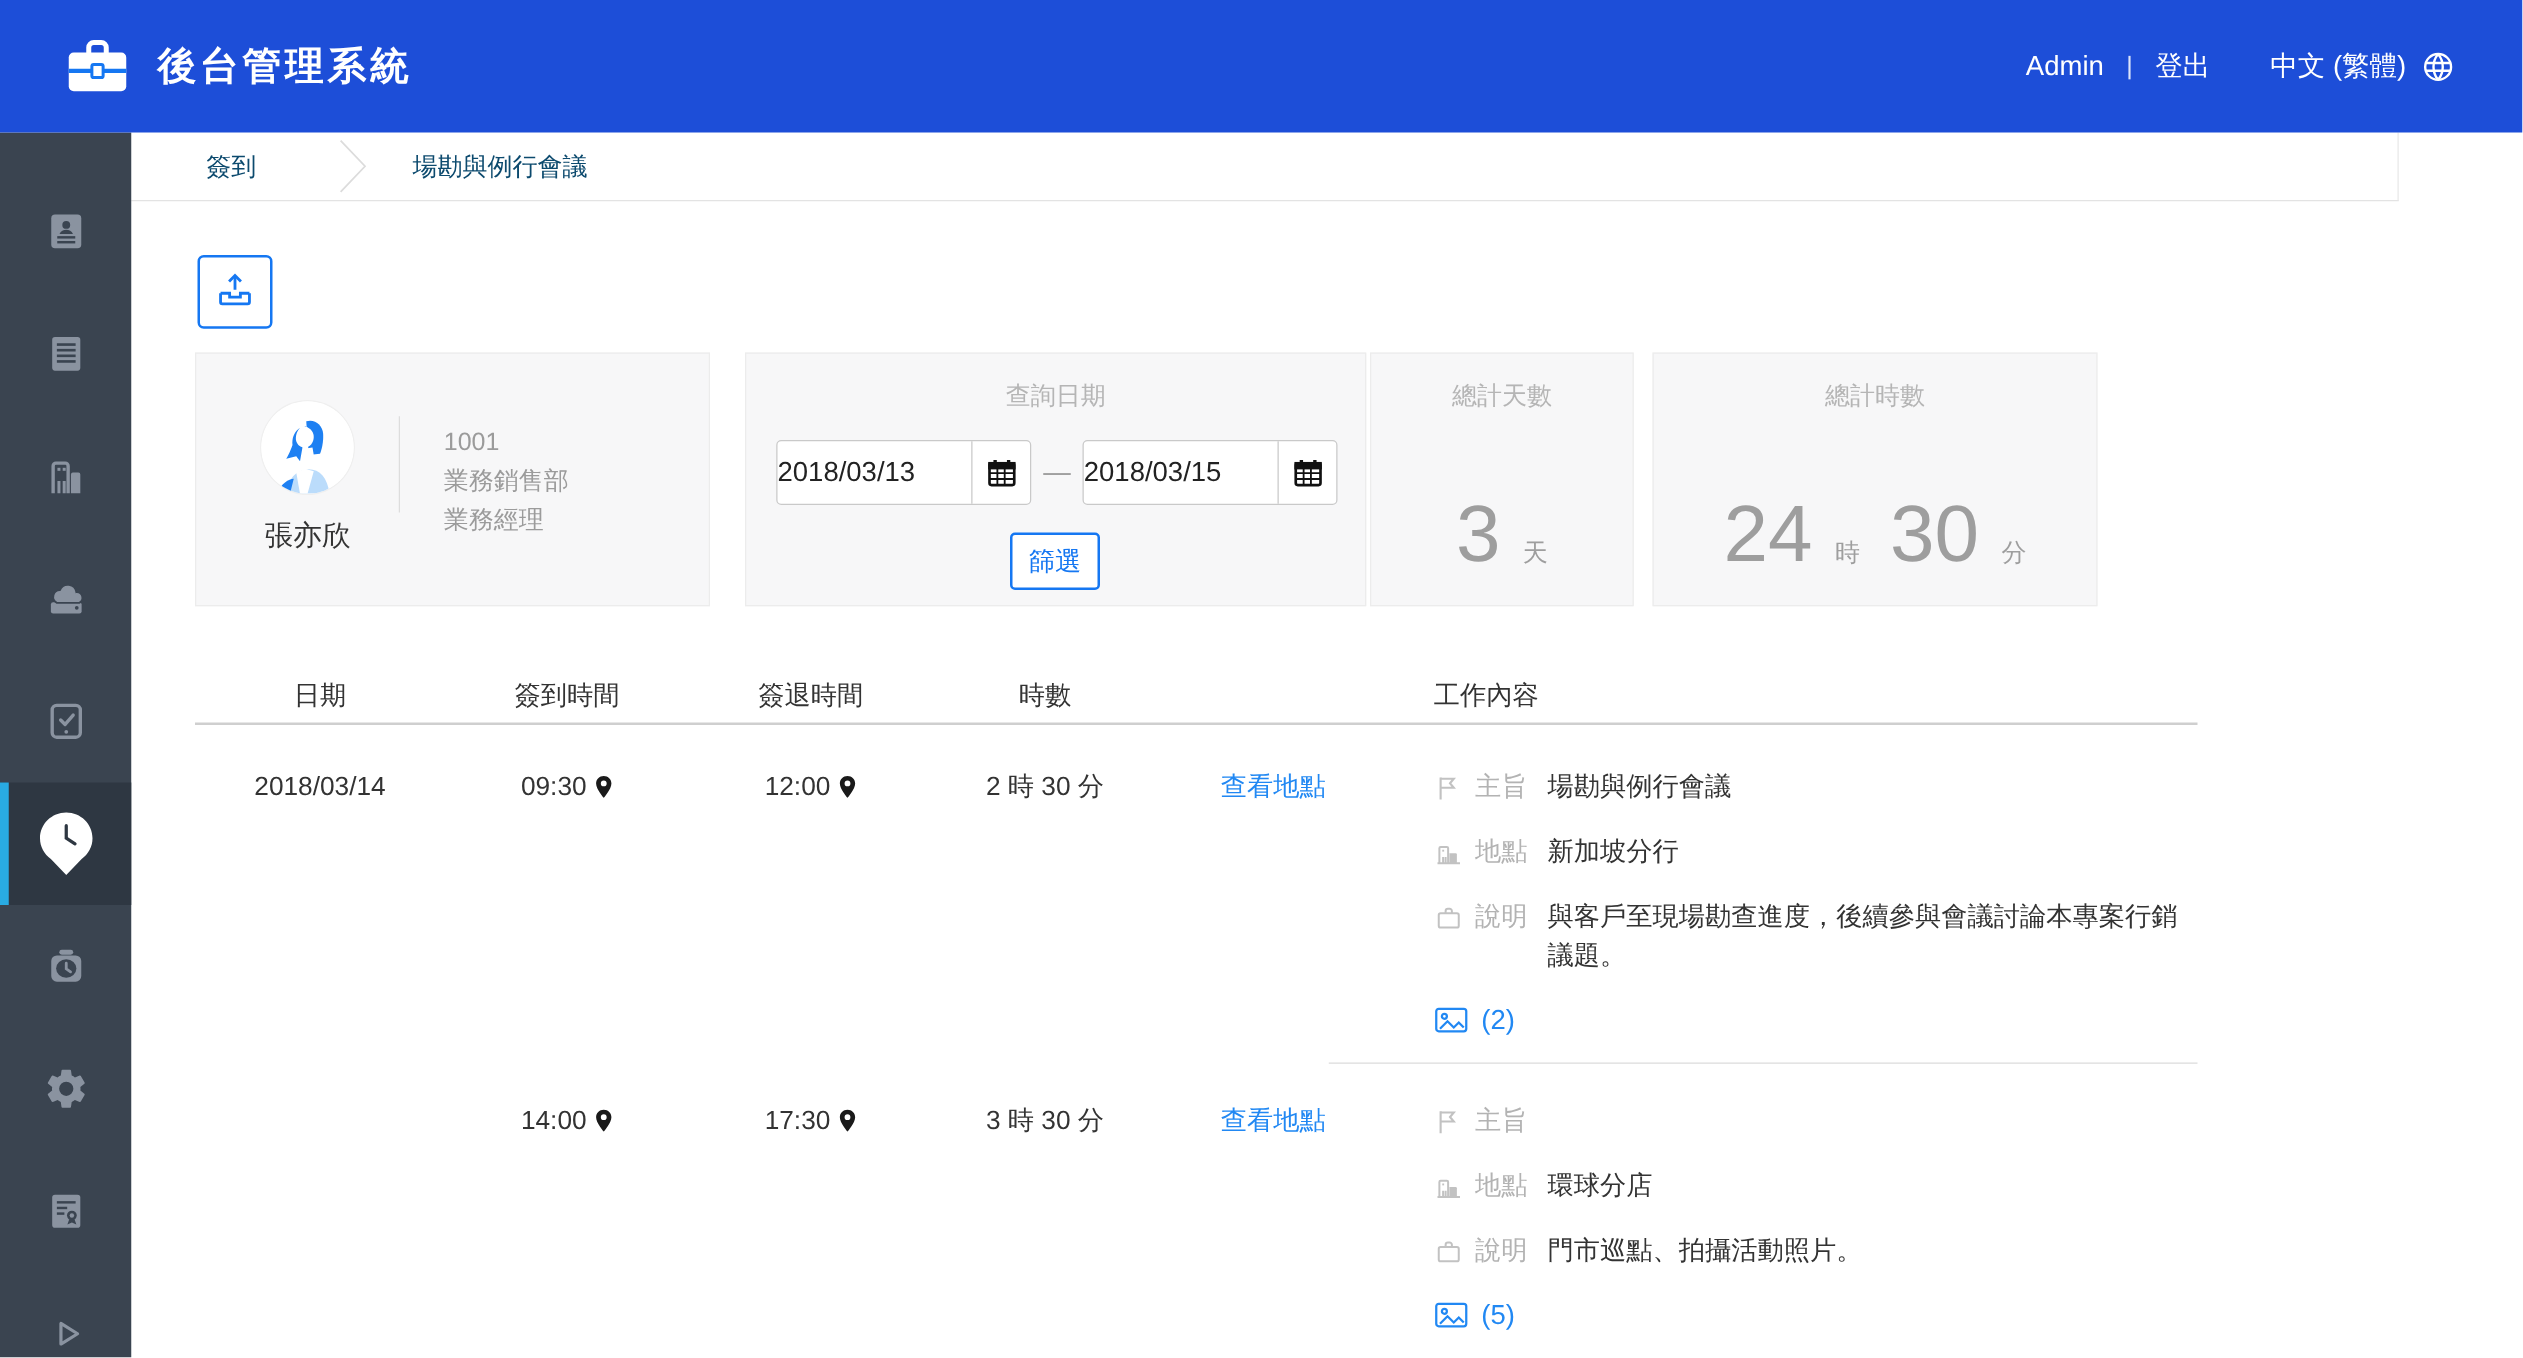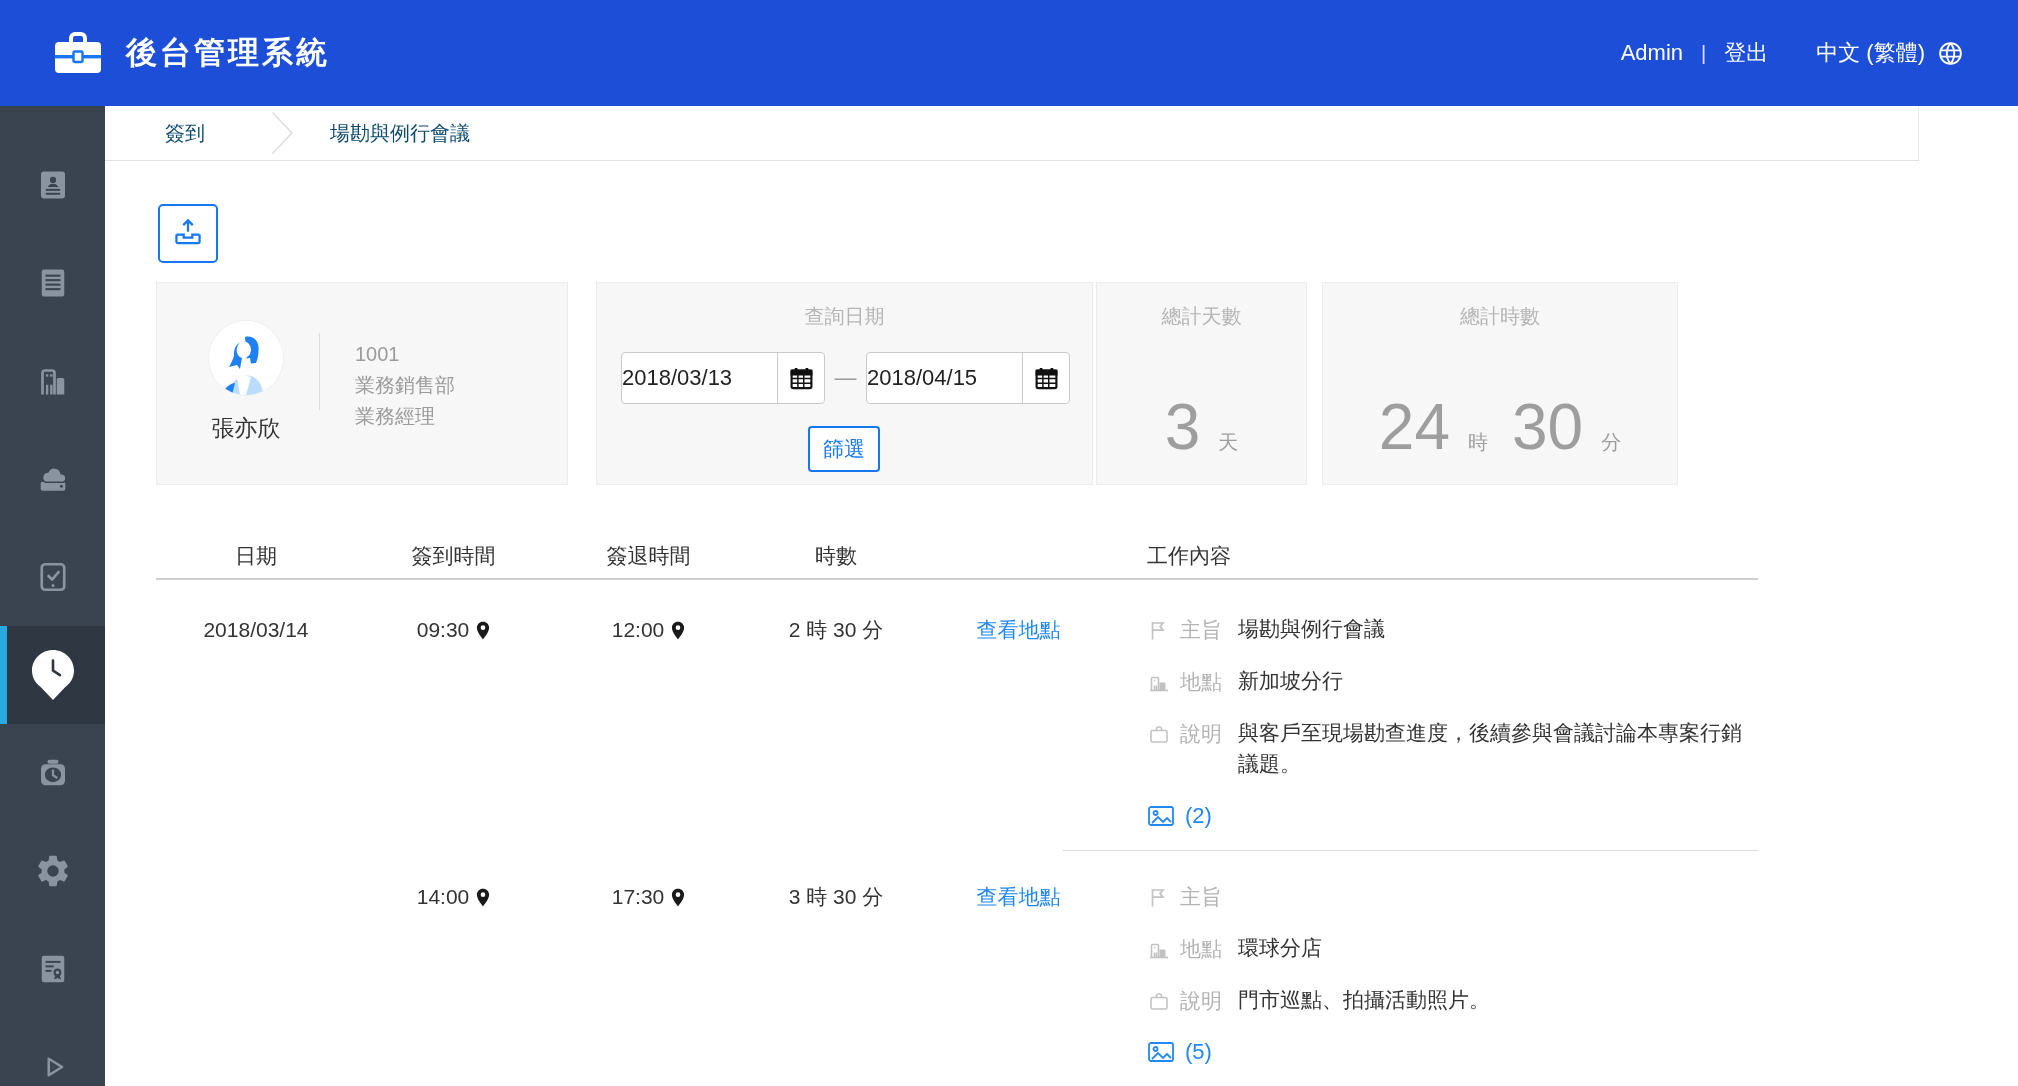--- a/index.html
+++ b/index.html
@@ -247,21 +247,21 @@
           <svg width="27" height="27" viewBox="0 0 24 24" fill="none" stroke="#111" stroke-width="1.9">
             <rect x="3.2" y="5" width="17.6" height="15.5" rx="1.4"></rect>
             <rect x="3.2" y="5" width="17.6" height="3.4" fill="#111"></rect>
             <path d="M7.2 2.6v4M16.8 2.6v4" stroke-width="2.4"></path>
             <path d="M3.4 12h17.2M3.4 16.2h17.2M8.8 8.6v11.7M14 8.6v11.7" stroke-width="1.3"></path>
           </svg>
         </div>
       </div>
       <div class="date-dash">—</div>
       <div class="date-input">
-        <div class="date-text">2018/04/15</div>
+        <div class="date-text">2018/03/15</div>
         <div class="date-cal">
           <svg width="27" height="27" viewBox="0 0 24 24" fill="none" stroke="#111" stroke-width="1.9">
             <rect x="3.2" y="5" width="17.6" height="15.5" rx="1.4"></rect>
             <rect x="3.2" y="5" width="17.6" height="3.4" fill="#111"></rect>
             <path d="M7.2 2.6v4M16.8 2.6v4" stroke-width="2.4"></path>
             <path d="M3.4 12h17.2M3.4 16.2h17.2M8.8 8.6v11.7M14 8.6v11.7" stroke-width="1.3"></path>
           </svg>
         </div>
       </div>
     </div>

